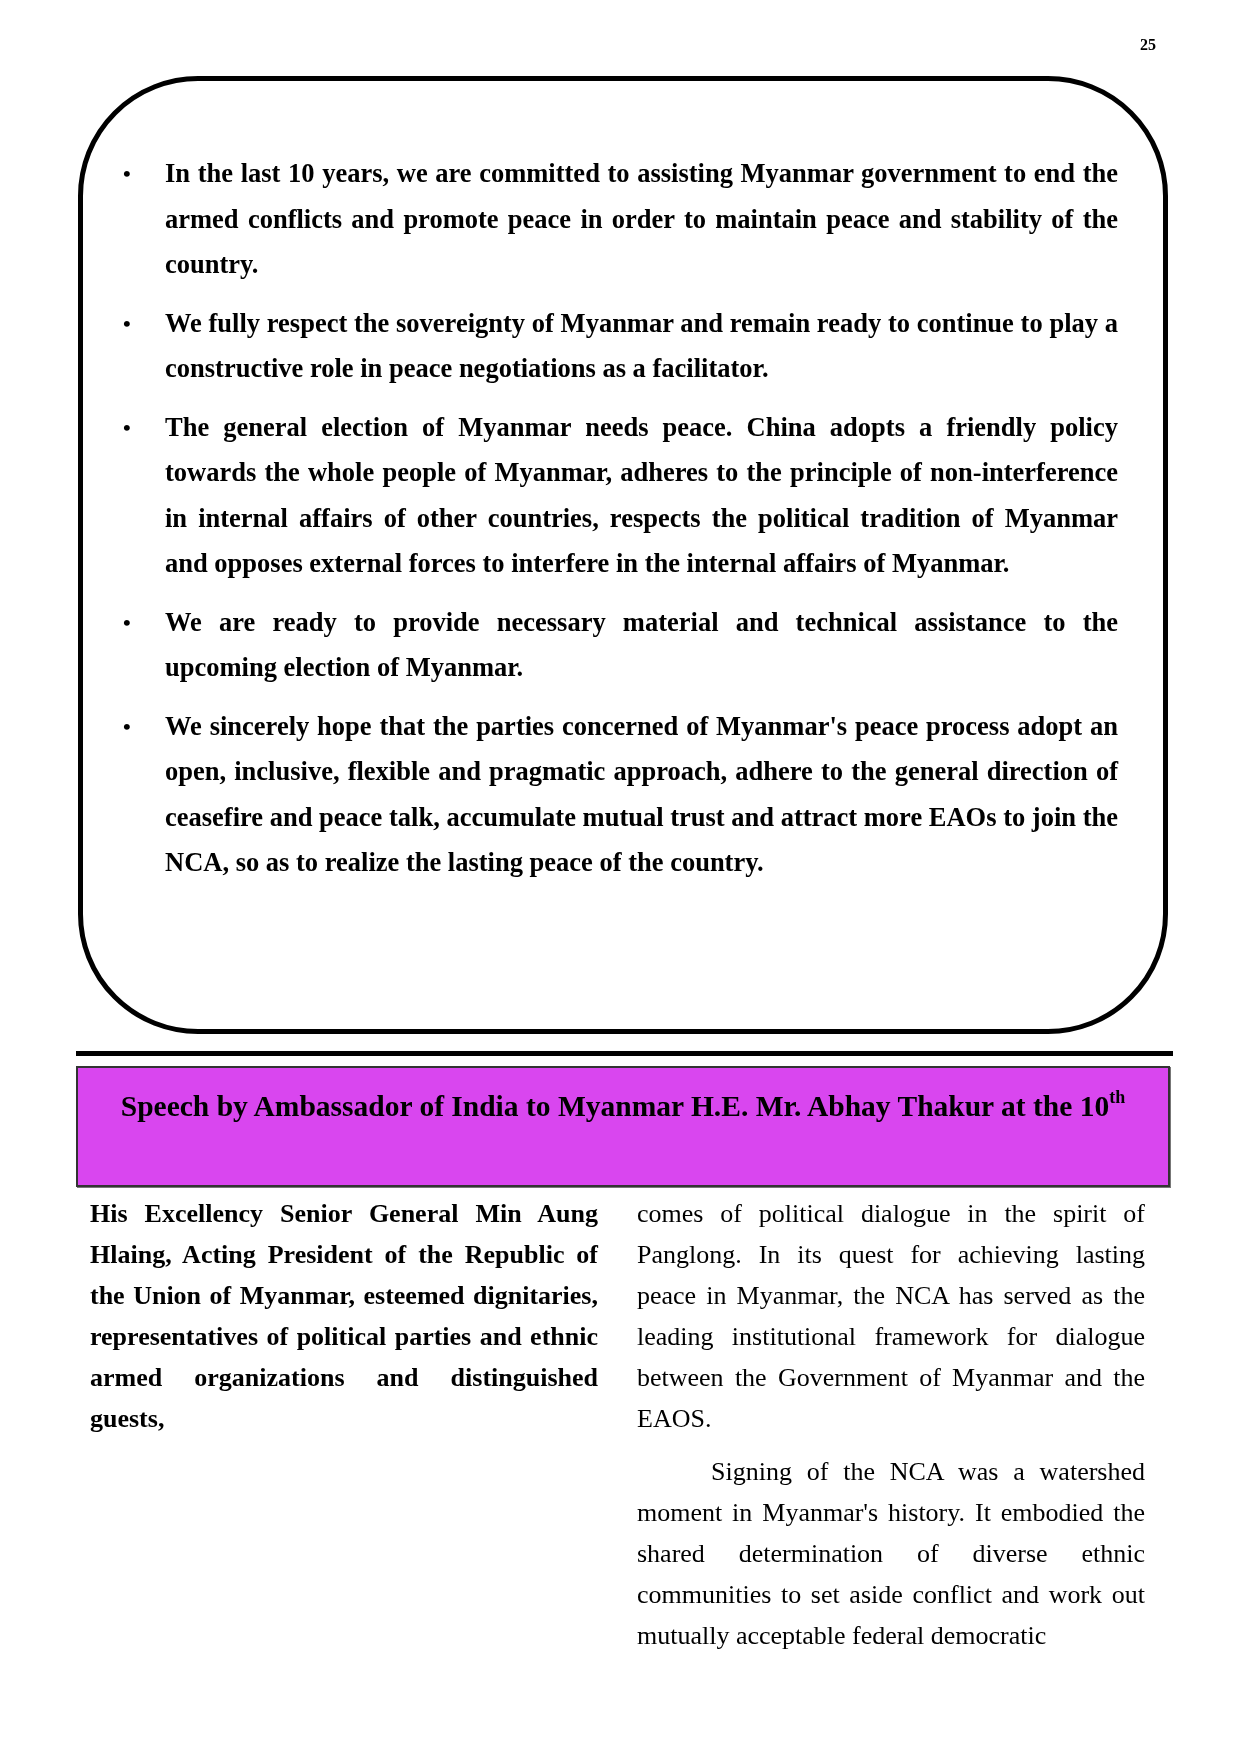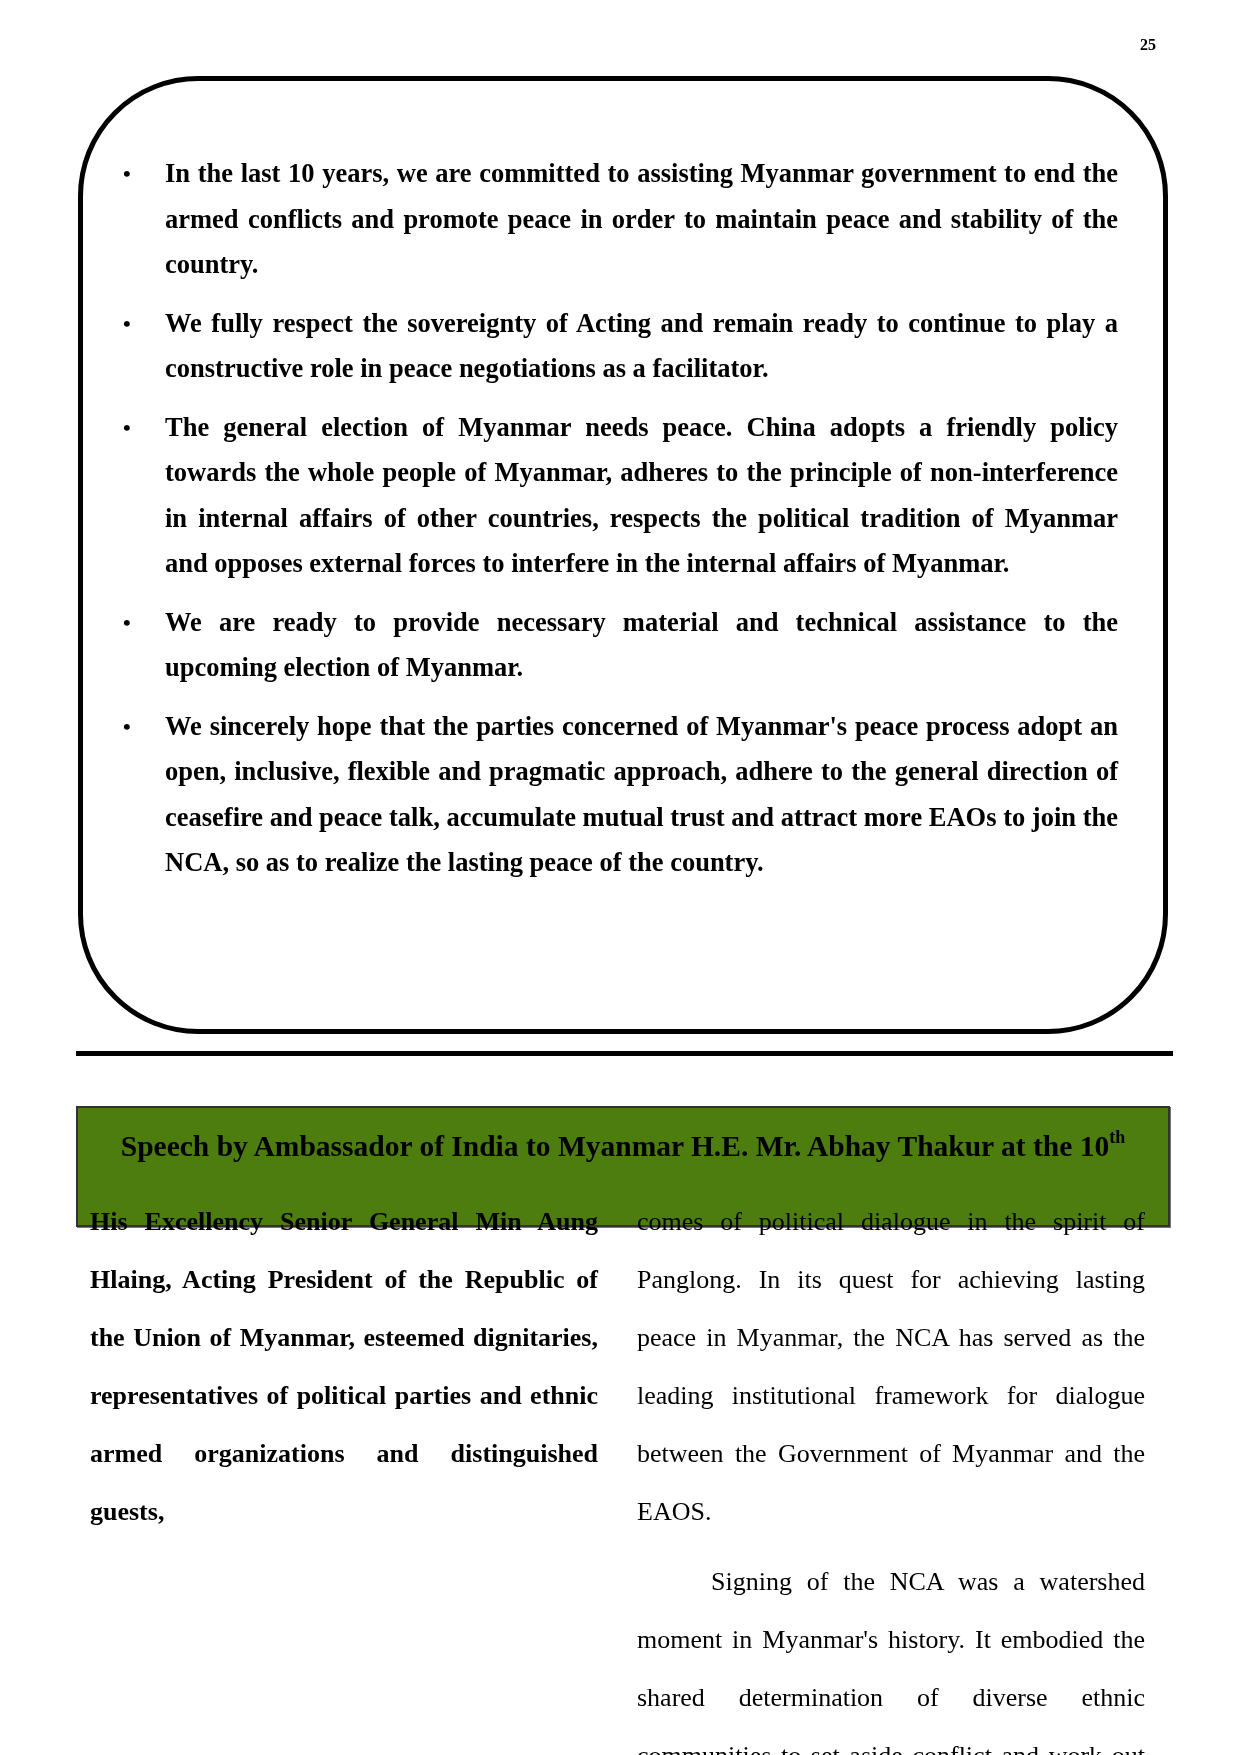--- a/index.html
+++ b/index.html
@@ -12,46 +12,46 @@
   .callout ul { list-style: none; margin: 0; padding: 0; position: absolute; left: 40px; right: 45px; top: 70px; }
   .callout li { position: relative; padding-left: 42px; font-weight: bold; font-size: 26.5px;
                 line-height: 45.5px; text-align: justify; margin-bottom: 13px; }
   .callout li .bullet { position: absolute; left: 0; top: 0; font-size: 22px; }
   .separator { position: absolute; left: 76px; top: 1051px; width: 1097px; height: 5px; background: #000; }
   .heading-box { position: absolute; left: 76px; top: 1066px; width: 1094px; height: 121px;
                  background: #fde89a; border: 2px solid #333; box-sizing: border-box;
                  box-shadow: 1px 1px 0 #777; text-align: center; font-weight: bold;
                  font-size: 29.5px; line-height: 40px; padding-top: 18px; }
   .heading-box sup { font-size: 18px; line-height: 0; vertical-align: 0.7em; }
-  .col { position: absolute; top: 1193px; font-size: 26px; line-height: 58px; text-align: justify; }
+  .col { position: absolute; top: 1193px; font-size: 26px; line-height: 41px; text-align: justify; }
   .col.left { left: 90px; width: 508px; }
   .col.right { left: 637px; width: 508px; }
   .col p { margin: 0 0 12px 0; }
   .col p.bold { font-weight: bold; }
   .col p.indent { text-indent: 74px; }
   .col p.cont { text-indent: 0; }
 </style>
 </head>
 <body>
 
 <div class="page-number">25</div>
 
 <div class="callout">
   <ul>
     <li><span class="bullet">•</span><span>In the last 10 years, we are committed to assisting Myanmar government to end the armed conflicts and promote peace in order to maintain peace and stability of the country.</span></li>
-    <li><span class="bullet">•</span><span>We fully respect the sovereignty of Acting and remain ready to continue to play a constructive role in peace negotiations as a facilitator.</span></li>
+    <li><span class="bullet">•</span><span>We fully respect the sovereignty of Myanmar and remain ready to continue to play a constructive role in peace negotiations as a facilitator.</span></li>
     <li><span class="bullet">•</span><span>The general election of Myanmar needs peace. China adopts a friendly policy towards the whole people of Myanmar, adheres to the principle of non-interference in internal affairs of other countries, respects the political tradition of Myanmar and opposes external forces to interfere in the internal affairs of Myanmar.</span></li>
     <li><span class="bullet">•</span><span>We are ready to provide necessary material and technical assistance to the upcoming election of Myanmar.</span></li>
     <li><span class="bullet">•</span><span>We sincerely hope that the parties concerned of Myanmar's peace process adopt an open, inclusive, flexible and pragmatic approach, adhere to the general direction of ceasefire and peace talk, accumulate mutual trust and attract more EAOs to join the NCA, so as to realize the lasting peace of the country.</span></li>
   </ul>
 </div>
 
 <div class="separator"></div>
 
-<div class="heading-box" style="background: #4d7c0f; margin-top: 40px;">
+<div class="heading-box" style="background: #d946ef;">
   <div><span>Speech by Ambassador of India to Myanmar H.E. Mr. Abhay Thakur at the 10</span><sup>th</sup></div>
 </div>
 
 <div class="col left">
   <p class="bold">His Excellency Senior General Min Aung Hlaing, Acting President of the Republic of the Union of Myanmar, esteemed dignitaries, representatives of political parties and ethnic armed organizations and distinguished guests,</p>
 </div>
 
 <div class="col right">
   <p class="cont">comes of political dialogue in the spirit of Panglong. In its quest for achieving lasting peace in Myanmar, the NCA has served as the leading institutional framework for dialogue between the Government of Myanmar and the EAOS.</p>
   <p class="indent">Signing of the NCA was a watershed moment in Myanmar's history. It embodied the shared determination of diverse ethnic communities to set aside conflict and work out mutually acceptable federal democratic</p>

